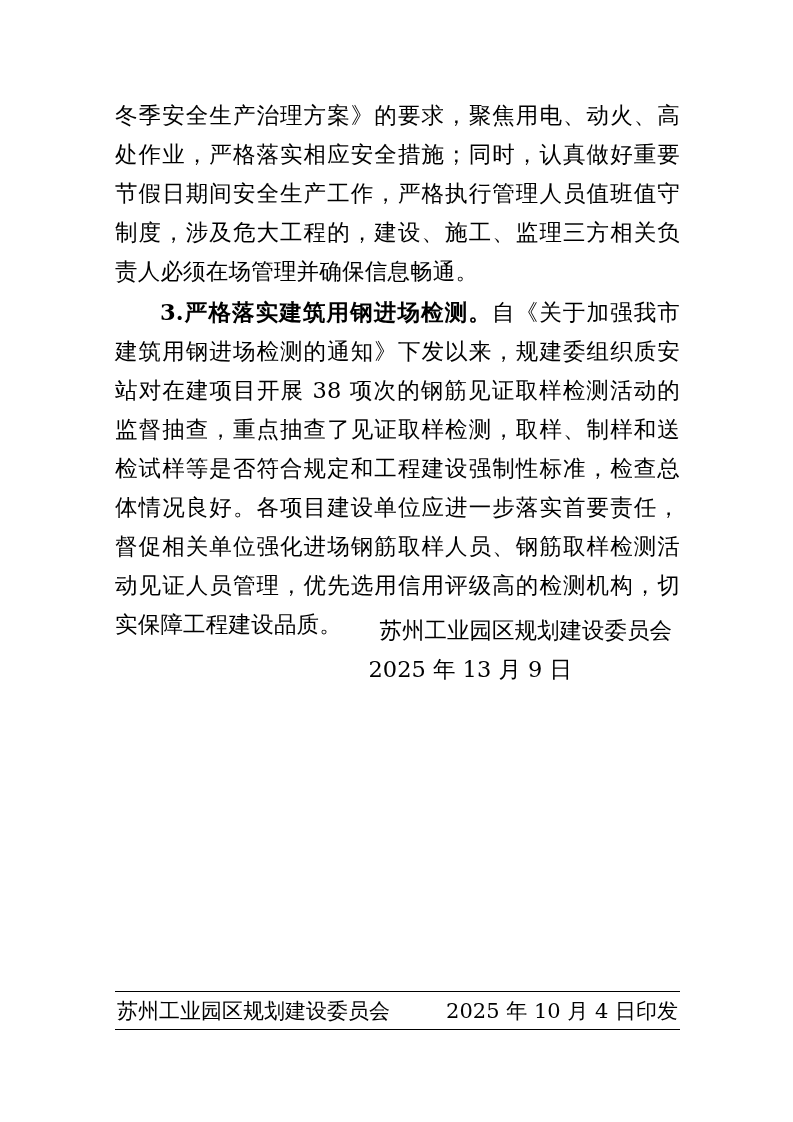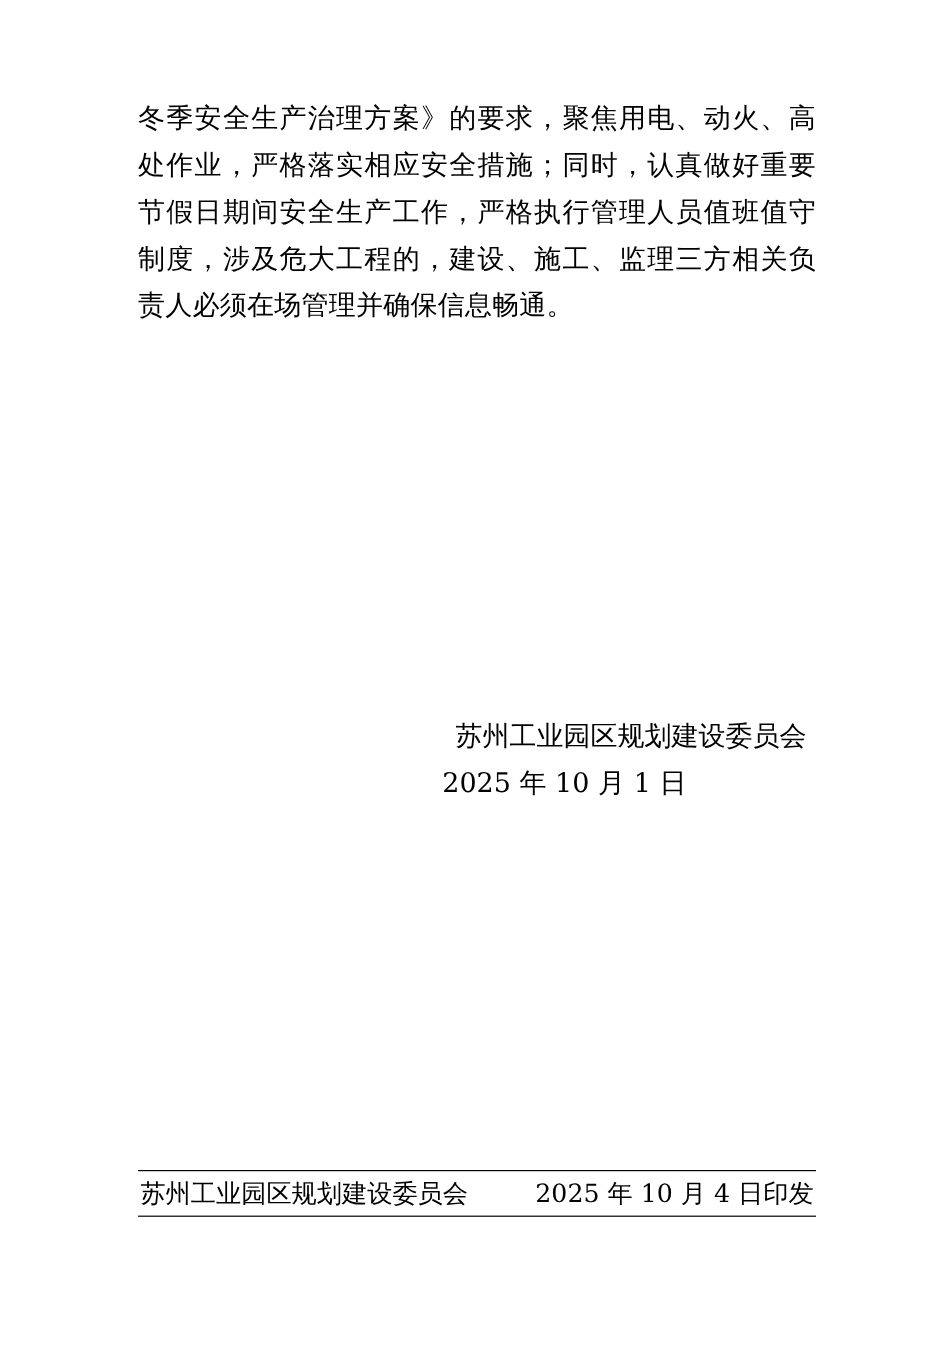--- a/index.html
+++ b/index.html
@@ -11,21 +11,21 @@
     width: 793px;
     height: 1122px;
     font-family: "DejaVu Serif", "Liberation Serif", serif;
     color: #000000;
     position: relative;
     overflow: hidden;
   }
   .page {
     position: absolute;
     left: 0;
-    top: 0;
+    top: 16px;
     width: 793px;
     height: 801px;
   }
   .content {
     position: absolute;
     left: 115px;
     top: 80px;
     width: 565px;
   }
   p.body-par {
@@ -89,26 +89,27 @@
 <body>
 
 <div class="page">
 
   <div class="content">
 
     <p class="body-par"><span>冬季安全生产治理方案》的要求，聚焦用电、动火、高处作业，严格落实相应安全措施；同时，认真做好重要节假日期间安全生产工作，严格执行管理人员值班值守制度，涉及危大工程的，建设、施工、监理三方相关负责人必须在场管理并确保信息畅通。</span></p>
 
     <div class="spacer-small"></div>
 
+    <p class="body-par indented"><span class="bold-run">3.严格落实建筑用钢进场检测。</span><span>自《关于加强我市建筑用钢进场检测的通知》下发以来，规建委组织质安站对在建项目开展 38 项次的钢筋见证取样检测活动的监督抽查，重点抽查了见证取样检测，取样、制样和送检试样等是否符合规定和工程建设强制性标准，检查总体情况良好。各项目建设单位应进一步落实首要责任，督促相关单位强化进场钢筋取样人员、钢筋取样检测活动见证人员管理，优先选用信用评级高的检测机构，切实保障工程建设品质。</span></p>
 
   </div>
 
   <div class="signature-block">
     <span class="sig-line">苏州工业园区规划建设委员会</span>
-    <span class="sig-line date">2025 年 10 月 1 日</span>
+    <span class="sig-line date">2025 年 13 月 9 日</span>
   </div>
 
   <div class="footer">
     <div class="footer-rule-top"></div>
     <div class="footer-inner">
       <span>苏州工业园区规划建设委员会</span>
       <span>2025 年 10 月 4 日印发</span>
     </div>
     <div class="footer-rule-bottom"></div>
   </div>

